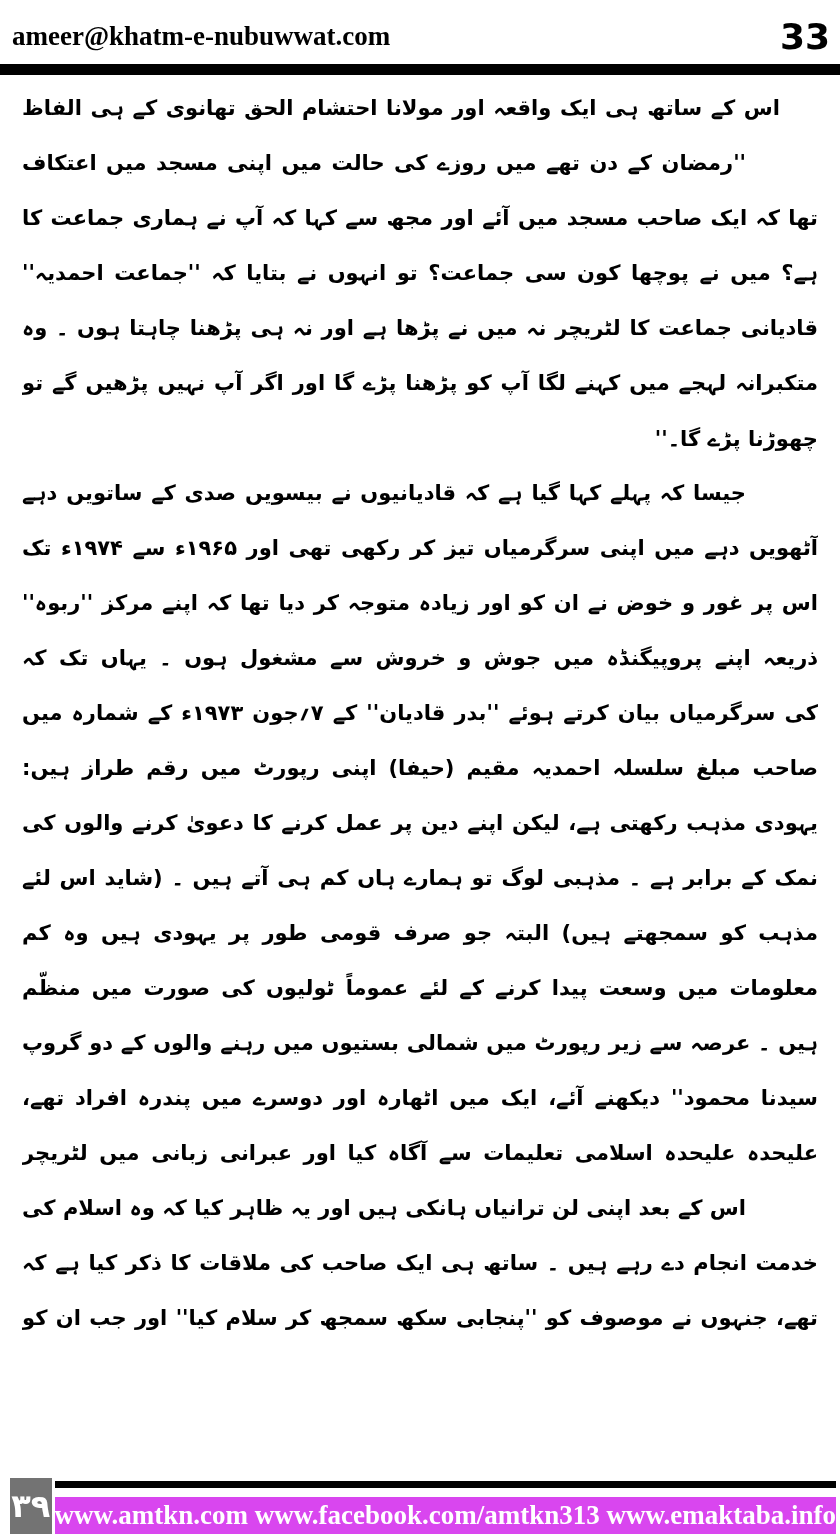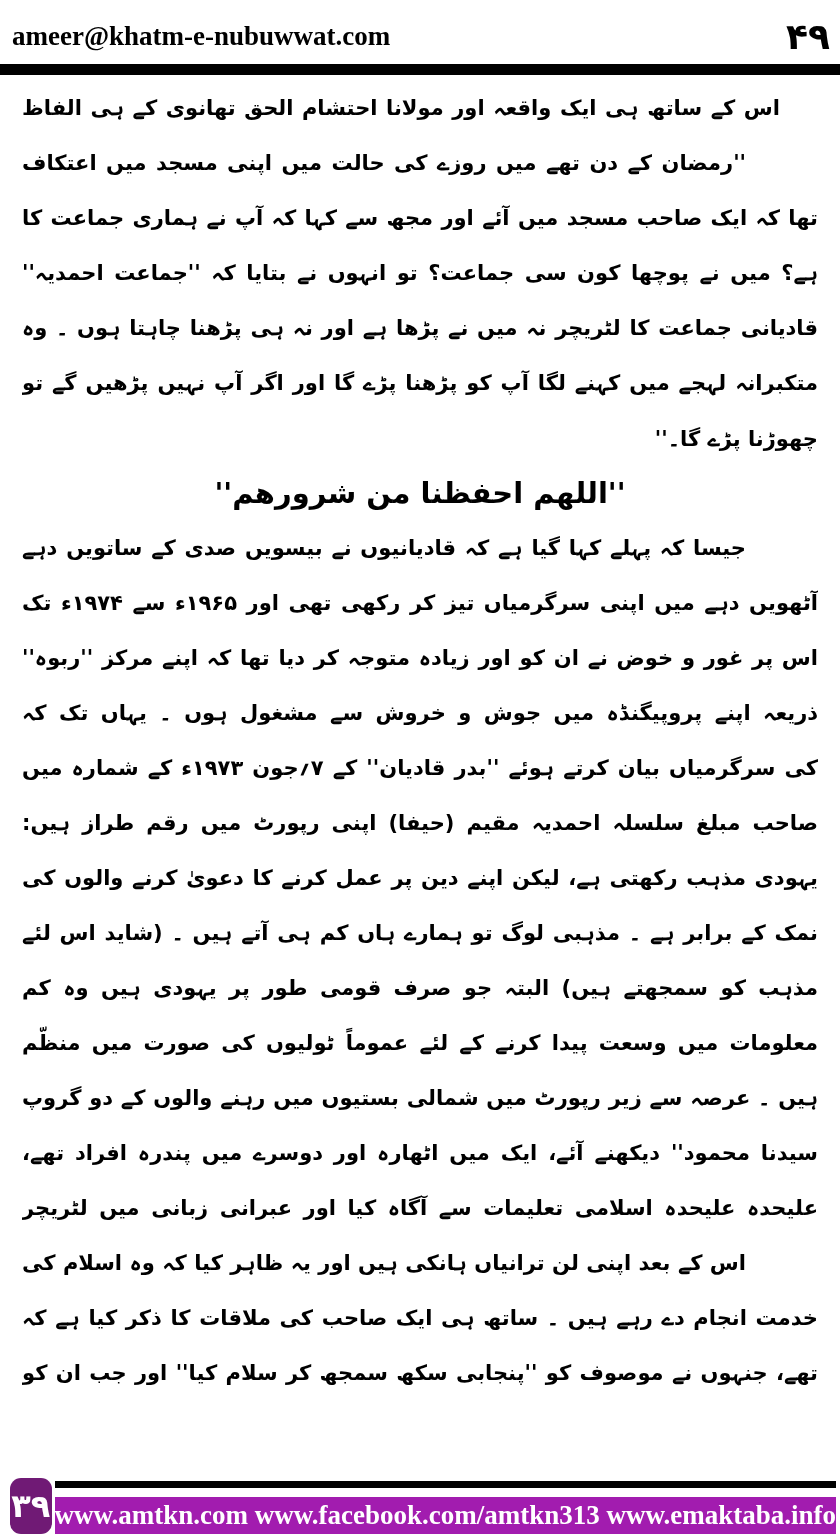--- a/index.html
+++ b/index.html
@@ -26,54 +26,53 @@
              justify-content:space-between; overflow:hidden; }
   .refline .main { font:700 21px "DejaVu Sans", sans-serif; }
   .refline .ref  { font:700 15.5px "DejaVu Sans", sans-serif; padding-left:2px; }
   .dua { direction:rtl; text-align:center; font:700 29px "DejaVu Sans", sans-serif;
          height:55px; line-height:55px; }
   .sec-head { direction:rtl; text-align:right; padding-right:42px;
               font:700 38px "DejaVu Sans", sans-serif; height:72px; line-height:72px; }
 
   
   .ftr { position:absolute; left:0; right:0; bottom:6px; height:56px; display:flex; }
-  .ftr-num { width:56px; height:56px; background:#701a75; color:#fff; margin-left:10px;
+  .ftr-num { width:56px; height:56px; background:#737373; color:#fff; margin-left:10px;
              display:flex; align-items:center; justify-content:center;
-             font:700 32px "DejaVu Sans", sans-serif; direction:rtl;border-radius:11px; }
+             font:700 32px "DejaVu Sans", sans-serif; direction:rtl; }
   .ftr-right { flex:1; display:flex; flex-direction:column; margin:0 4px 0 3px; }
   .ftr-rule { border-top:4px solid #000; height:3px; border-bottom:3px solid #000; margin-top:3px; }
-  .ftr-bar { flex:1; background:#a21caf; color:#fff; margin-top:9px;
+  .ftr-bar { flex:1; background:#d946ef; color:#fff; margin-top:9px;
              display:flex; align-items:center; justify-content:center;
              font:700 27px "Liberation Serif", serif; white-space:nowrap; }
 </style>
 </head>
 <body>
 
 <div class="page">
 
   <div class="hdr">
     <div class="hdr-email">ameer@khatm-e-nubuwwat.com</div>
-    <div class="hdr-num">۴۹</div>
+    <div class="hdr-num">33</div>
   </div>
   <div class="hdr-rule"></div>
 
   <div class="bod">
     <div class="ln ind1">اس کے ساتھ ہی ایک واقعہ اور مولانا احتشام الحق تھانوی کے ہی الفاظ میں سن لیجئے ۔</div>
 
     <div class="ln ind2">''رمضان کے دن تھے میں روزے کی حالت میں اپنی مسجد میں اعتکاف میں بیٹھا</div>
     <div class="ln">تھا کہ ایک صاحب مسجد میں آئے اور مجھ سے کہا کہ آپ نے ہماری جماعت کا لٹریچر پڑھا</div>
     <div class="ln">ہے؟ میں نے پوچھا کون سی جماعت؟ تو انہوں نے بتایا کہ ''جماعت احمدیہ'' میں نے کہا</div>
     <div class="ln">قادیانی جماعت کا لٹریچر نہ میں نے پڑھا ہے اور نہ ہی پڑھنا چاہتا ہوں ۔ وہ شخص بڑے</div>
     <div class="ln">متکبرانہ لہجے میں کہنے لگا آپ کو پڑھنا پڑے گا اور اگر آپ نہیں پڑھیں گے تو آپ کو ملک</div>
 
     <div class="refline">
       <span class="main">چھوڑنا پڑے گا۔''</span>
     </div>
 
-    <div class="dua">''اللھم احفظنا من شرورھم''</div>
 
 
     <div class="ln ind2">جیسا کہ پہلے کہا گیا ہے کہ قادیانیوں نے بیسویں صدی کے ساتویں دہے اور</div>
     <div class="ln">آٹھویں دہے میں اپنی سرگرمیاں تیز کر رکھی تھی اور ۱۹۶۵ء سے ۱۹۷۴ء تک رابطہ عالم اسلامی میں</div>
     <div class="ln">اس پر غور و خوض نے ان کو اور زیادہ متوجہ کر دیا تھا کہ اپنے مرکز ''ربوہ'' سے پاکستانی حکومت کے</div>
     <div class="ln">ذریعہ اپنے پروپیگنڈہ میں جوش و خروش سے مشغول ہوں ۔ یہاں تک کہ اسرائیل میں اپنے مشن</div>
     <div class="ln">کی سرگرمیاں بیان کرتے ہوئے ''بدر قادیان'' کے ۷؍جون ۱۹۷۳ء کے شمارہ میں محمد مقصود</div>
     <div class="ln">صاحب مبلغ سلسلہ احمدیہ مقیم (حیفا) اپنی رپورٹ میں رقم طراز ہیں: ''اسرائیل میں اکثریت</div>
     <div class="ln">یہودی مذہب رکھتی ہے، لیکن اپنے دین پر عمل کرنے کا دعویٰ کرنے والوں کی تعداد آٹے میں</div>
     <div class="ln">نمک کے برابر ہے ۔ مذہبی لوگ تو ہمارے ہاں کم ہی آتے ہیں ۔ (شاید اس لئے کہ وہ باطل</div>

